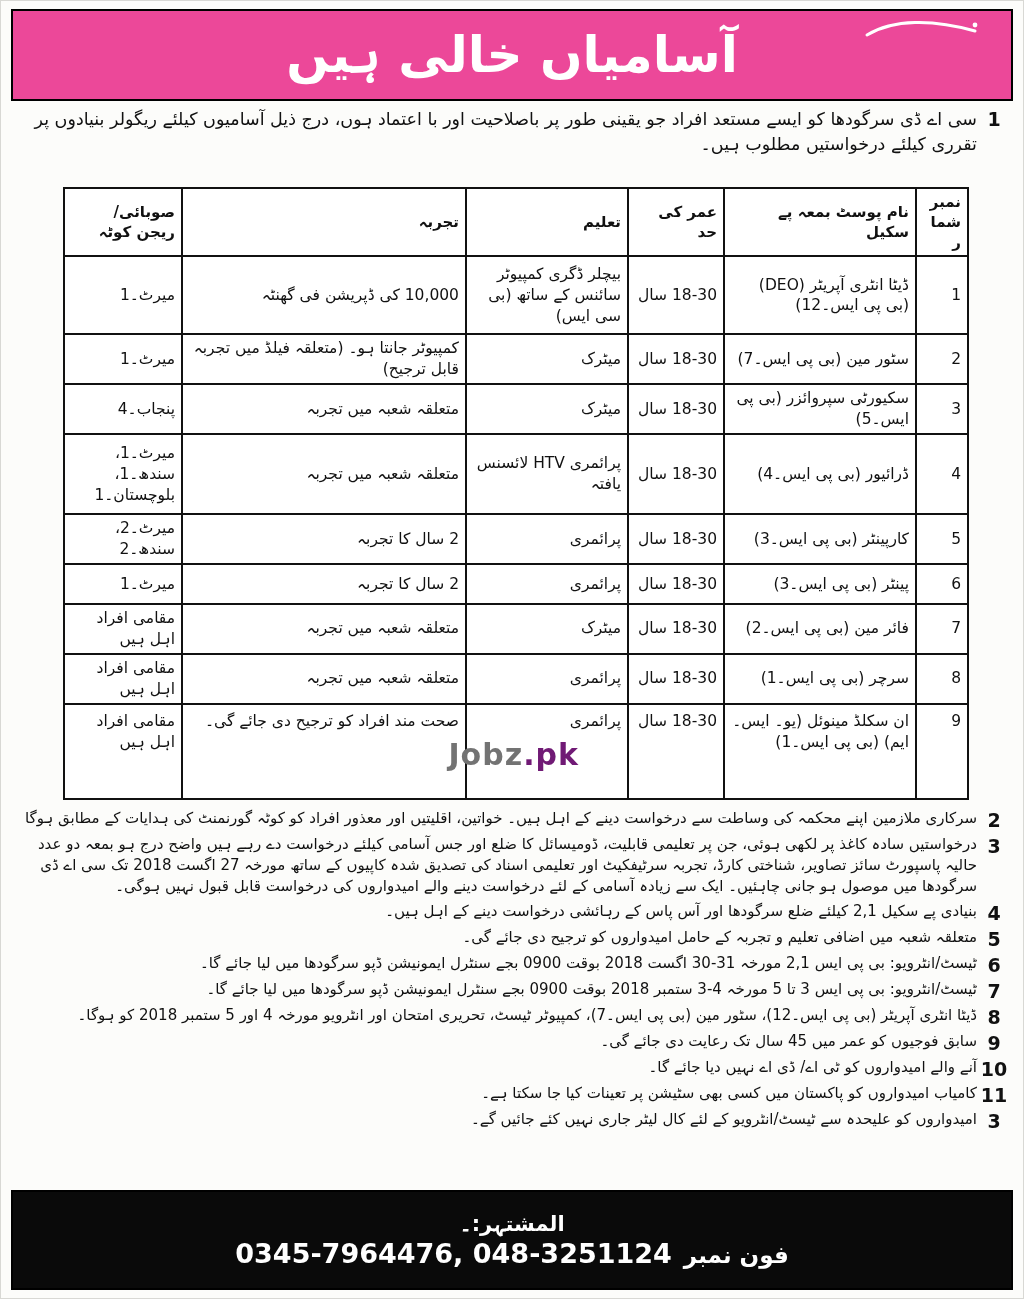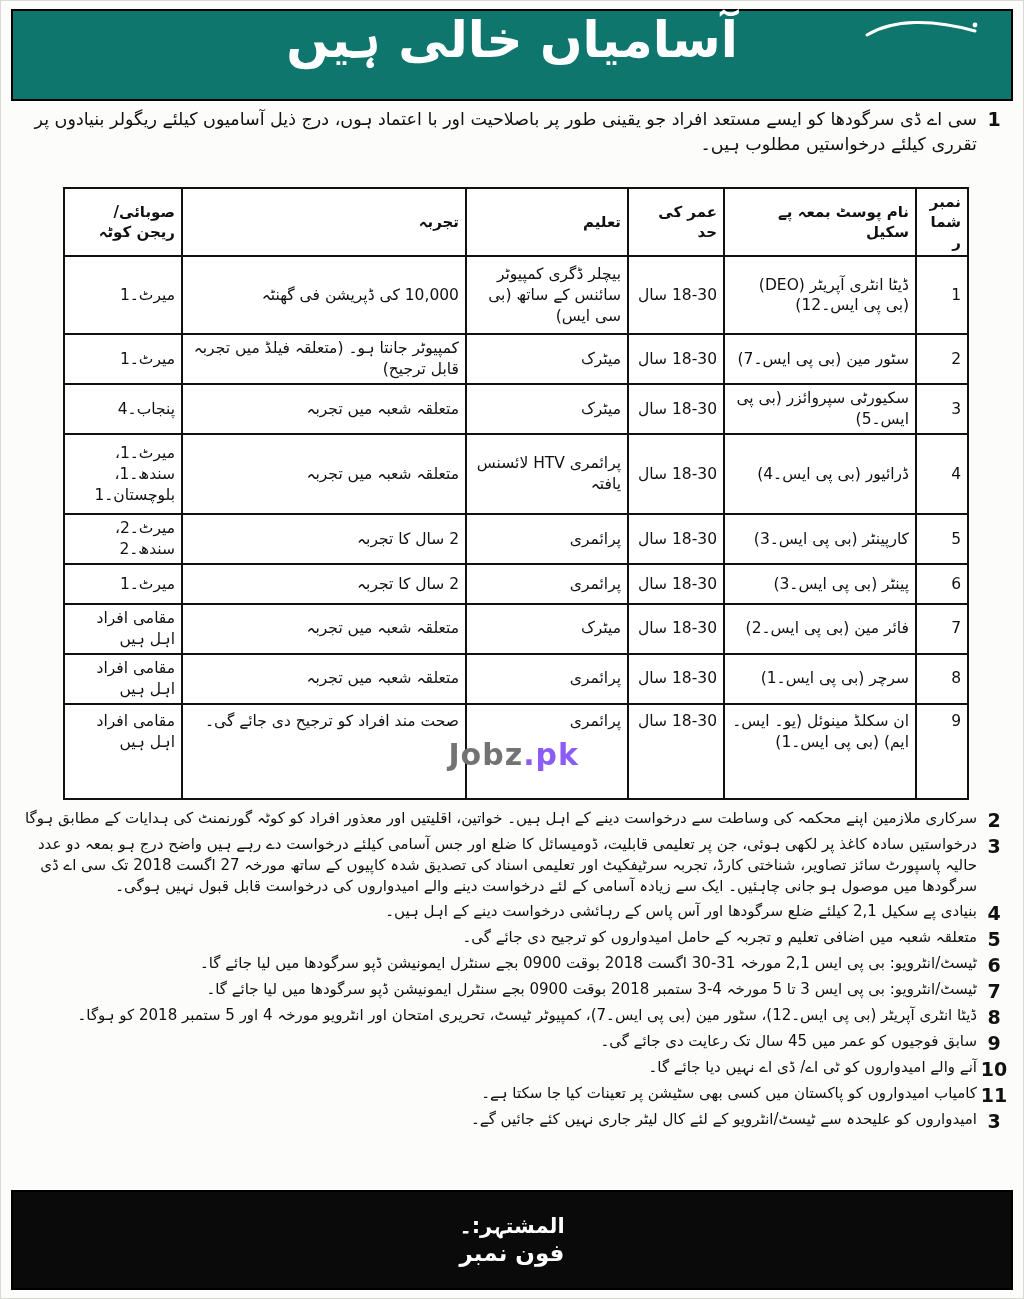--- a/index.html
+++ b/index.html
@@ -14,23 +14,23 @@
   .page {
     position:absolute; left:0; top:0;
     width:1024px; height:1299px;
     background:#fcfcfa;
     padding:8px 10px;
     border:1px solid #d8d8d4;
   }
   
   .banner {
     position:relative;
-    background:#0f766e;
+    background:#ec4899;
     height:92px;
-    display:flex; align-items:flex-start; justify-content:center;
+    display:flex; align-items:center; justify-content:center;
     border:2px solid #000;
   }
   .banner-title {
     color:#fff;
     font-size:50px;
     font-weight:bold;
     letter-spacing:1px;
   }
   .flourish {
     position:absolute; top:6px; left:auto; right:28px;
@@ -239,21 +239,21 @@
           <td>ان سکلڈ مینوئل (یو۔ ایس۔ ایم) (بی پی ایس۔1)</td>
           <td class="center">18-30 سال</td>
           <td>پرائمری</td>
           <td>صحت مند افراد کو ترجیح دی جائے گی۔</td>
           <td>مقامی افراد اہل ہیں</td>
         </tr>
       </tbody>
     </table>
 
     <div class="watermark">
-      <span id="wm1" style="color: #737373;">Jobz</span><span id="wm2" style="color: #8b5cf6;">.pk</span>
+      <span id="wm1" style="color: #737373;">Jobz</span><span id="wm2" style="color: #701a75;">.pk</span>
     </div>
   </div>
 
   <div class="notes">
     <div class="para">
       <div class="para-no">2</div>
       <div class="para-text">سرکاری ملازمین اپنے محکمہ کی وساطت سے درخواست دینے کے اہل ہیں۔ خواتین، اقلیتیں اور معذور افراد کو کوٹہ گورنمنٹ کی ہدایات کے مطابق ہوگا</div>
     </div>
     <div class="para">
       <div class="para-no">3</div>
@@ -296,16 +296,17 @@
       <div class="para-text">امیدواروں کو علیحدہ سے ٹیسٹ/انٹرویو کے لئے کال لیٹر جاری نہیں کئے جائیں گے۔</div>
     </div>
   </div>
 
   <div class="footer">
     <div class="footer-line1">
       <span class="adv-label">المشتہر:۔</span>
     </div>
     <div class="footer-line2">
       <span class="phone-label">فون نمبر</span>
+      <span class="phone-nums">0345-7964476, 048-3251124</span>
     </div>
   </div>
 
 </div>
 
 </body></html>

